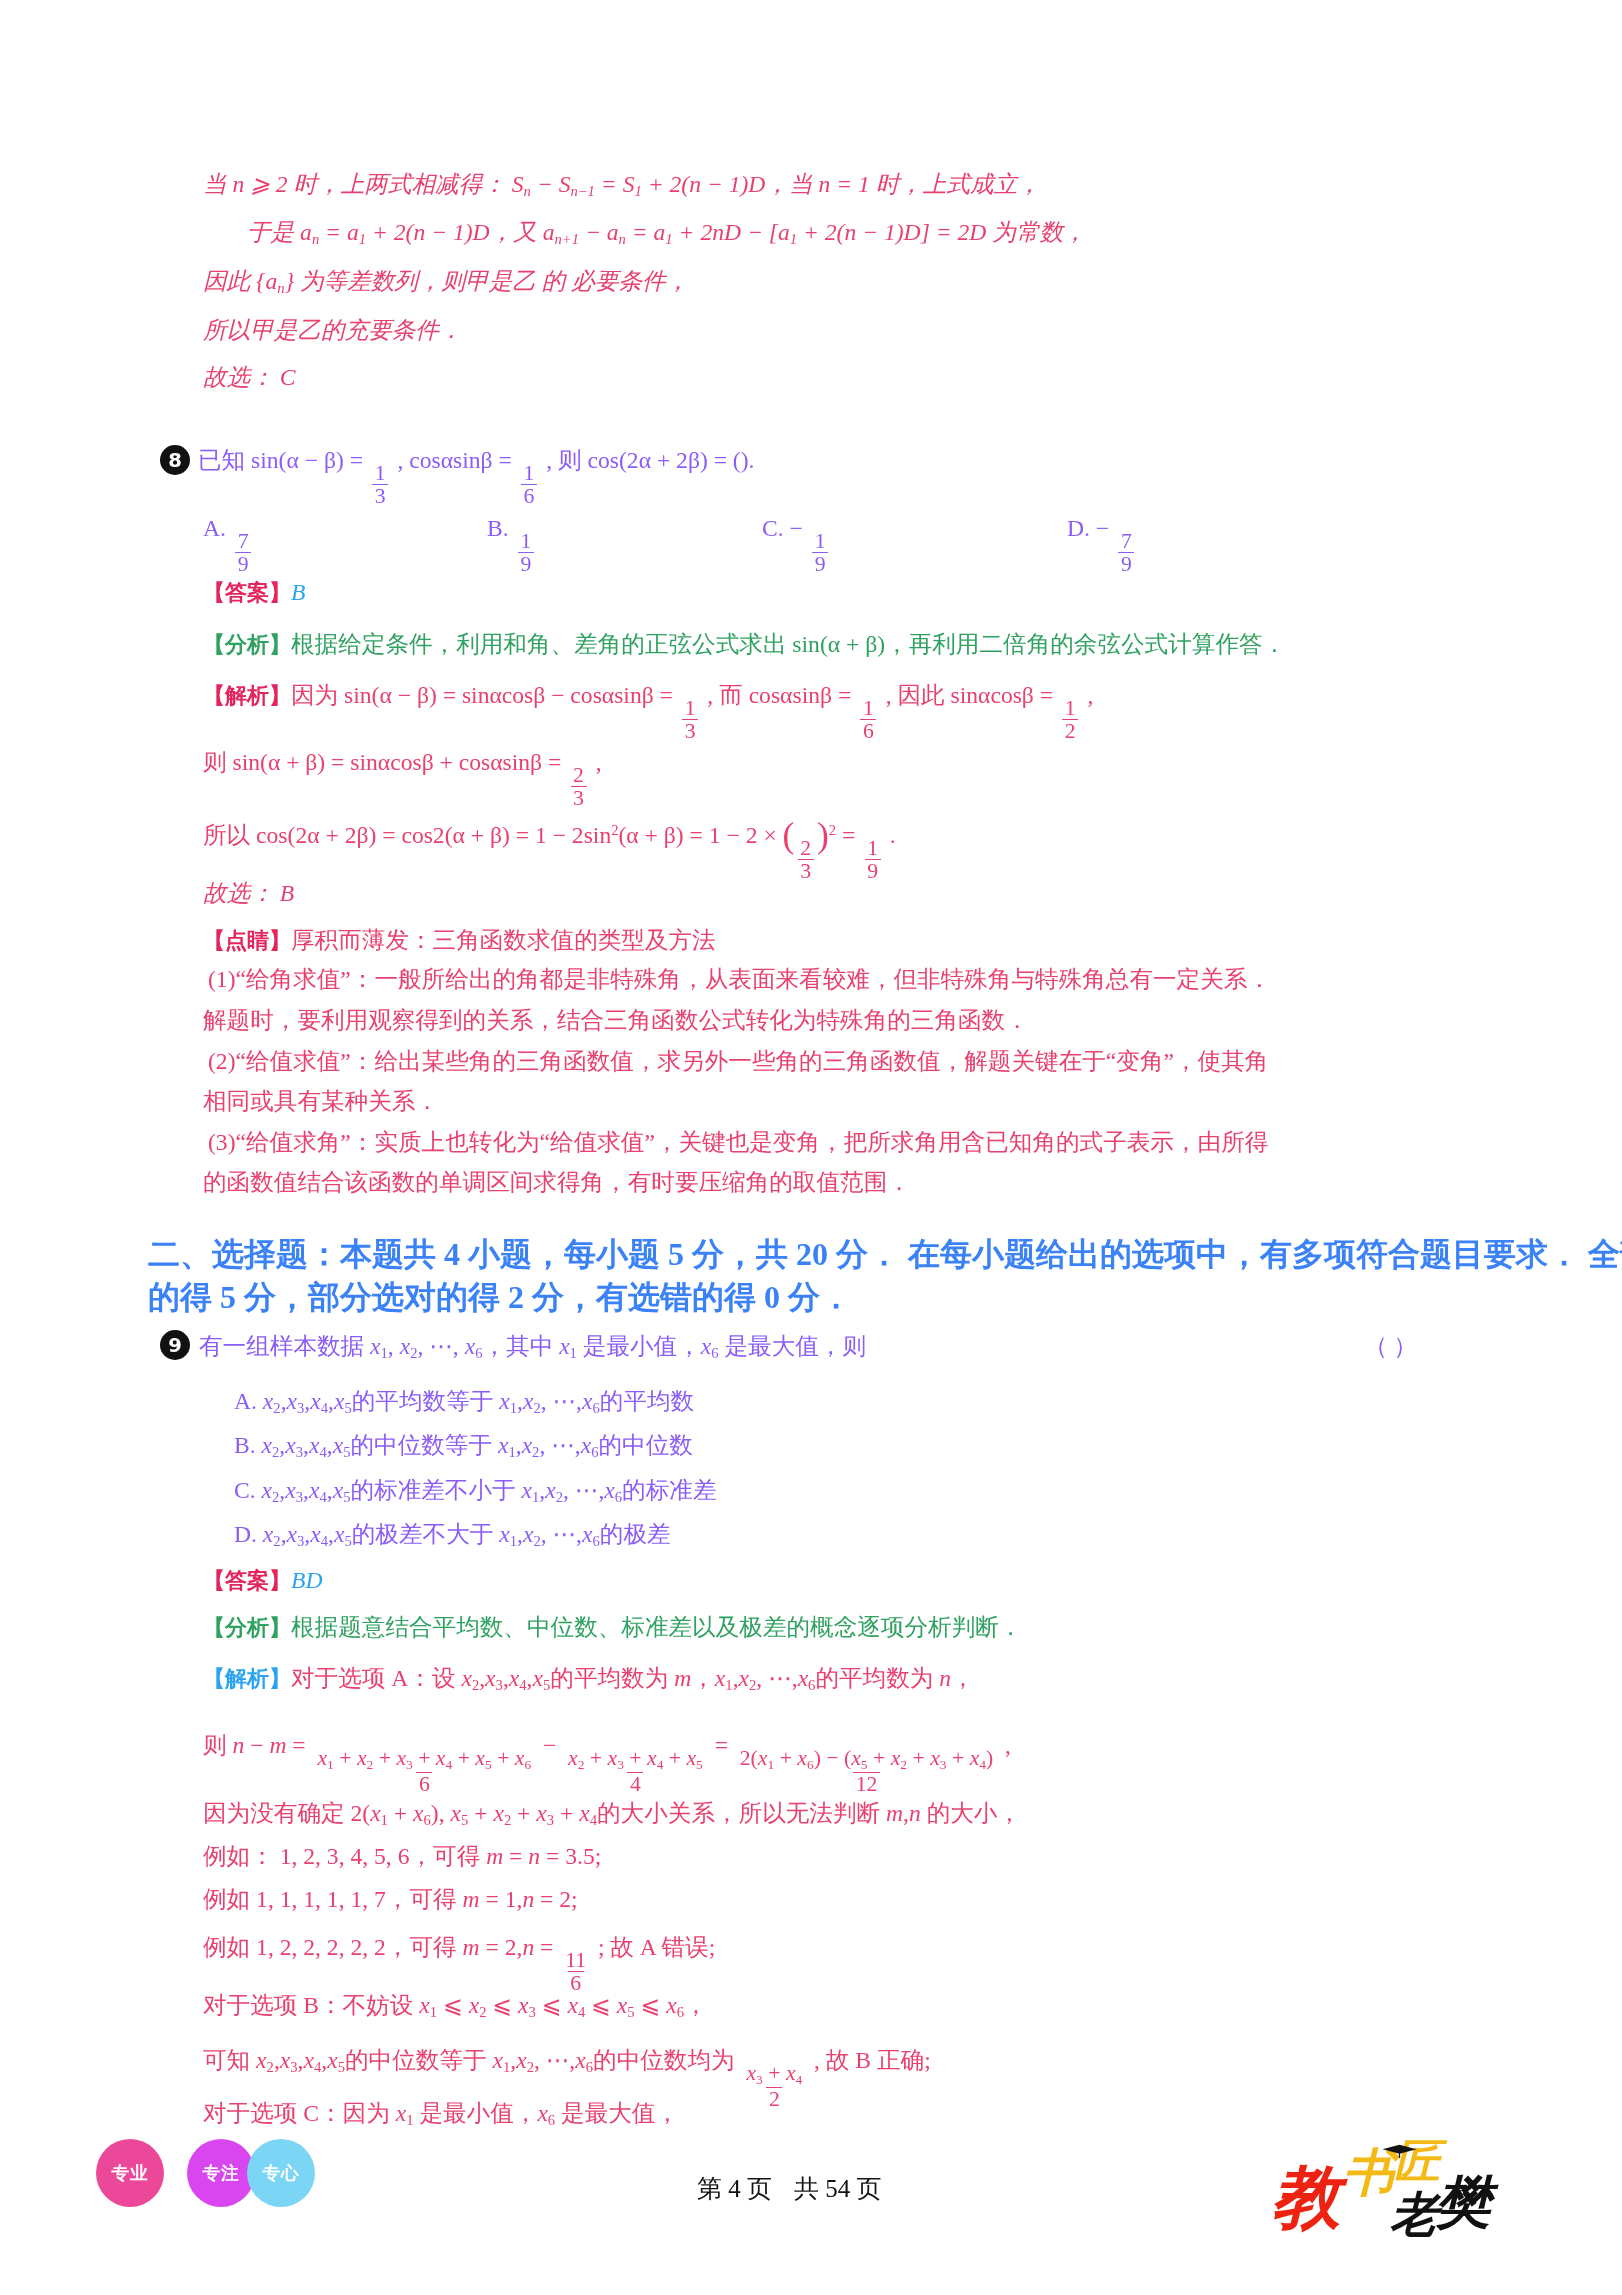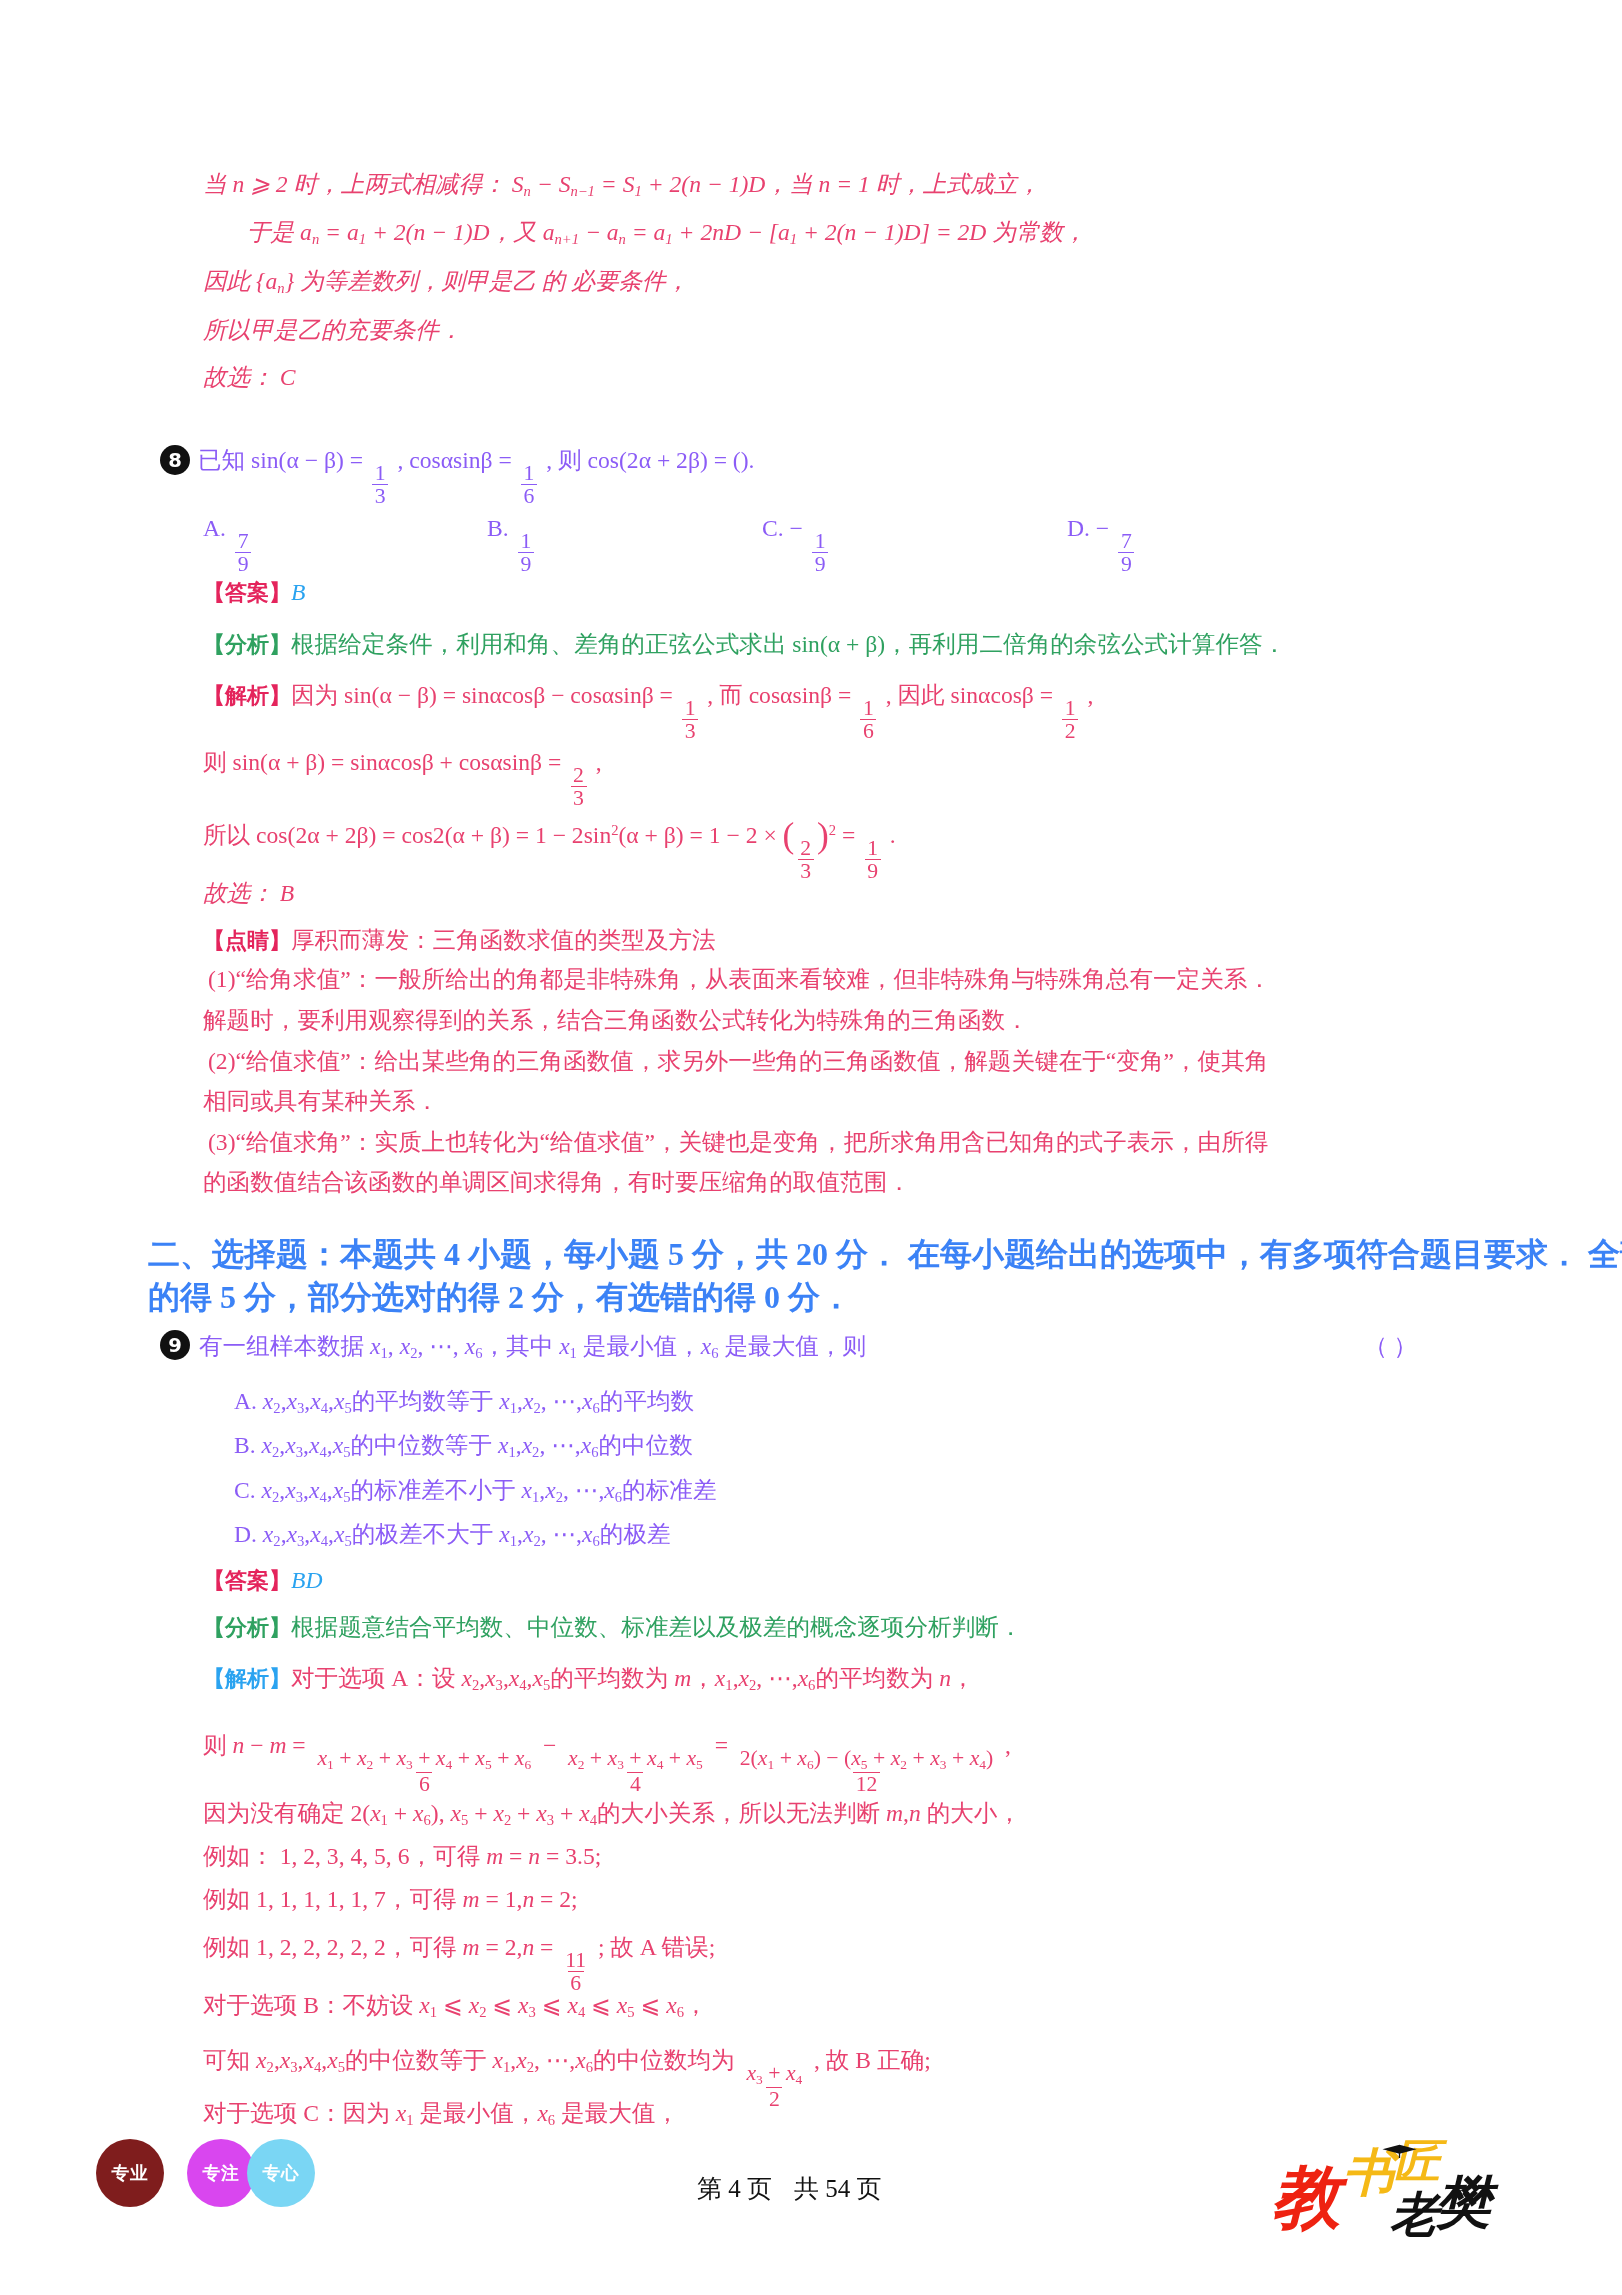--- a/index.html
+++ b/index.html
@@ -78,21 +78,21 @@
   }
 
   
   .footer{position:absolute;left:0;top:2127px;width:1623px;height:169px;}
   .circ{
     position:absolute;top:11.8px;width:68px;height:68px;border-radius:50%;
     display:flex;align-items:center;justify-content:center;
     color:#fff;font-weight:bold;font-size:17.7px;letter-spacing:0.7px;
     font-family:"DejaVu Sans","Liberation Sans",sans-serif;
   }
-  .c1{left:96px;background:#7f1d1d;}
+  .c1{left:96px;background:#ec4899;}
   .c2{left:187px;background:#d946ef;}
   .c3{left:247px;background:#7ad6f4;}
   .pagenum{
     position:absolute;left:697px;top:2172px;
     font-size:25px;color:#111;white-space:nowrap;
     font-family:"Liberation Serif","DejaVu Serif",serif;
   }
   .pagenum .sp{display:inline-block;width:22px;}
   .logo{position:absolute;left:1266px;top:2127px;width:216px;height:131px;}
   .logo span{

